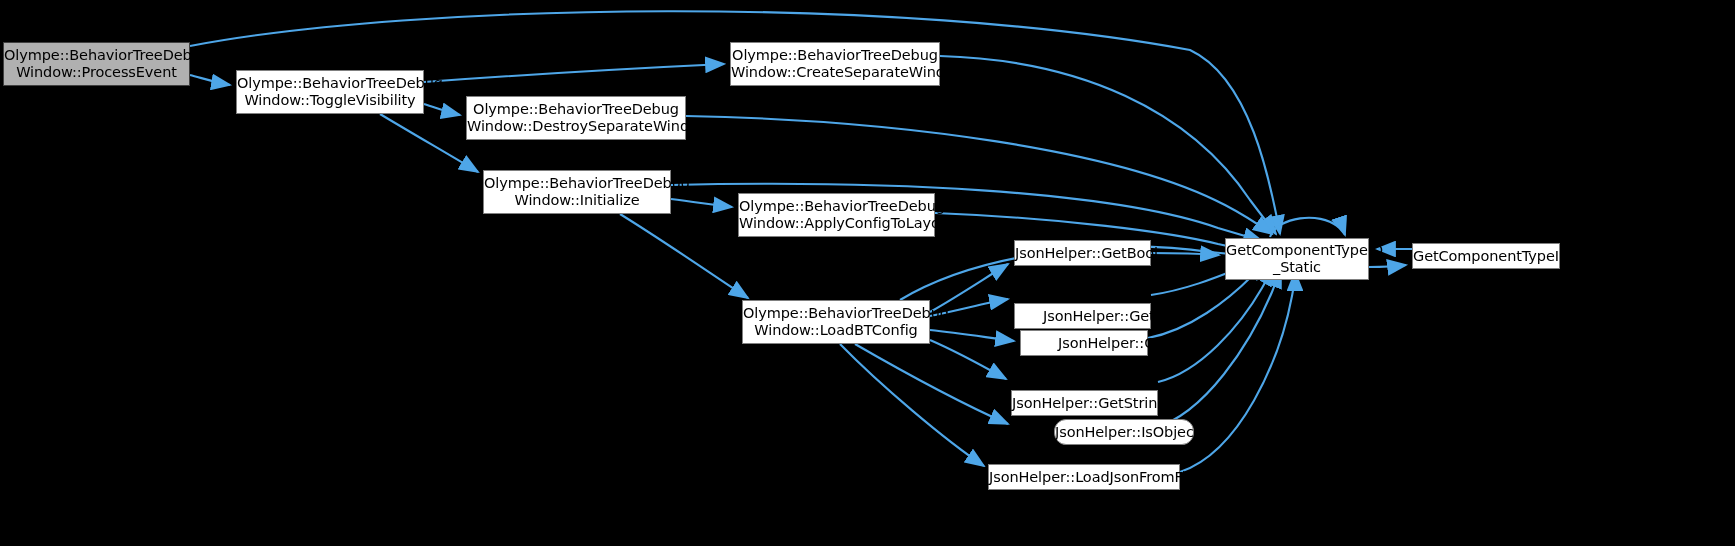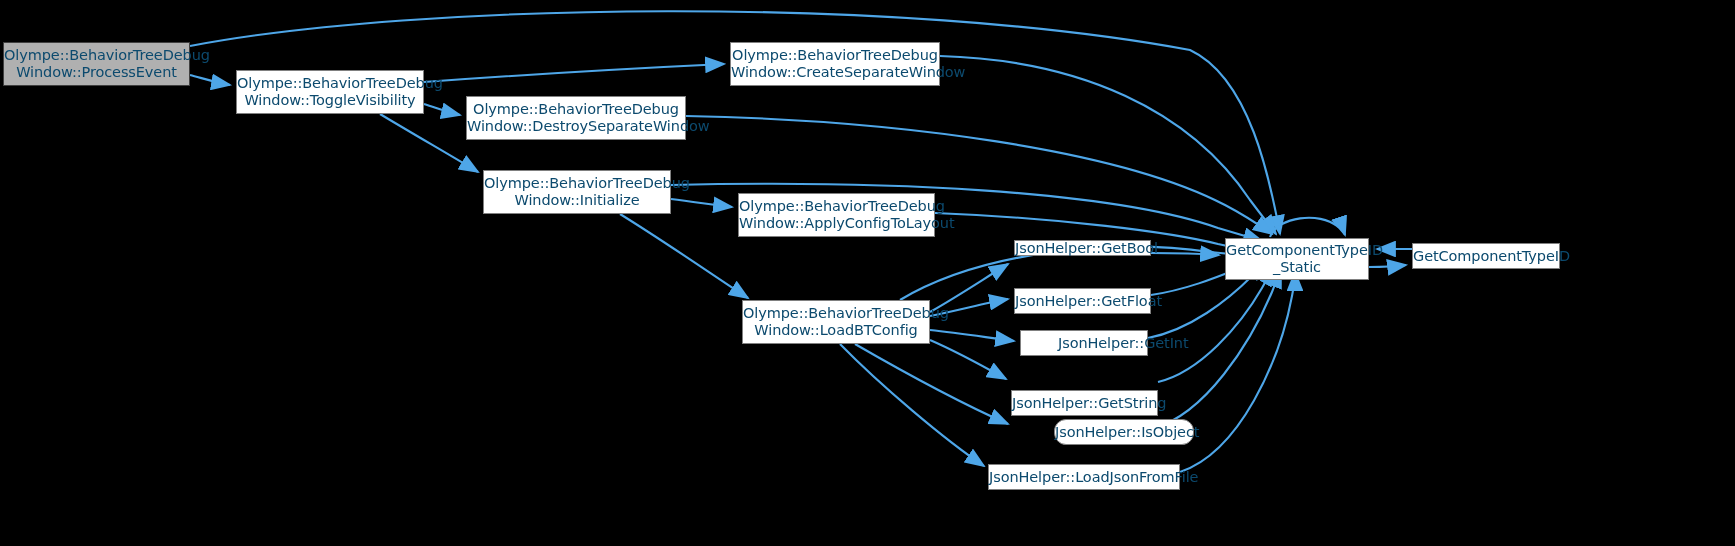--- a/index.html
+++ b/index.html
@@ -21,21 +21,21 @@
     top: 0;
     width: 1735px;
     height: 546px;
     pointer-events: none;
   }
   .node {
     position: absolute;
     box-sizing: border-box;
     background: #ffffff;
     border: 1px solid #808080;
-    color: #0c4a6e;
+    color: #000000;
     font-size: 14.5px;
     line-height: 17px;
     display: flex;
     align-items: center;
     justify-content: center;
     text-align: center;
     letter-spacing: -0.1px;
     white-space: pre-line;
     z-index: 5;
   }
@@ -126,22 +126,22 @@
       <div class="node" style="left: 730px; top: 42px; width: 210px; height: 44px;"><span class="node-label">Olympe::BehaviorTreeDebug
 Window::CreateSeparateWindow</span></div>
       <div class="node" style="left: 466px; top: 96px; width: 220px; height: 44px;"><span class="node-label">Olympe::BehaviorTreeDebug
 Window::DestroySeparateWindow</span></div>
       <div class="node" style="left: 483px; top: 170px; width: 188px; height: 44px;"><span class="node-label">Olympe::BehaviorTreeDebug
 Window::Initialize</span></div>
       <div class="node" style="left: 738px; top: 193px; width: 197px; height: 44px;"><span class="node-label">Olympe::BehaviorTreeDebug
 Window::ApplyConfigToLayout</span></div>
       <div class="node" style="left: 742px; top: 300px; width: 188px; height: 44px;"><span class="node-label">Olympe::BehaviorTreeDebug
 Window::LoadBTConfig</span></div>
-      <div class="node" style="left: 1014px; top: 240px; width: 137px; height: 16px;"><span class="node-label">JsonHelper::GetBool</span></div>
-      <div class="node" style="left: 1014px; top: 288px; width: 137px; height: 26px;"><span class="node-label">JsonHelper::GetFloat</span></div>
+      <div class="node" style="left: 1014px; top: 240px; width: 137px; height: 26px;"><span class="node-label">JsonHelper::GetBool</span></div>
+      <div class="node" style="left: 1014px; top: 303px; width: 137px; height: 26px; padding-left: 28px;"><span class="node-label">JsonHelper::GetFloat</span></div>
       <div class="node" style="left: 1020px; top: 330px; width: 128px; height: 26px; padding-left: 37px;"><span class="node-label">JsonHelper::GetInt</span></div>
       <div class="node" style="left: 1011px; top: 374px; width: 147px; height: 26px; margin-top: 16px;"><span class="node-label">JsonHelper::GetString</span></div>
       <div class="node" style="left: 1054px; top: 419px; width: 140px; height: 26px; border-radius: 12px;"><span class="node-label">JsonHelper::IsObject</span></div>
       <div class="node" style="left: 988px; top: 464px; width: 192px; height: 26px;"><span class="node-label">JsonHelper::LoadJsonFromFile</span></div>
       <div class="node" style="left: 1225px; top: 238px; width: 144px; height: 42px;"><span class="node-label">GetComponentTypeID
 _Static</span></div>
       <div class="node" style="left: 1412px; top: 243px; width: 148px; height: 26px;"><span class="node-label">GetComponentTypeID</span></div>
     </div>
 
 </div>

